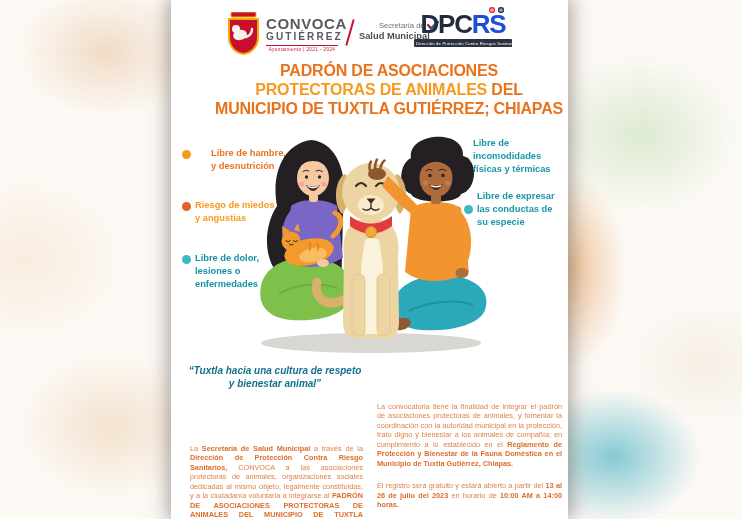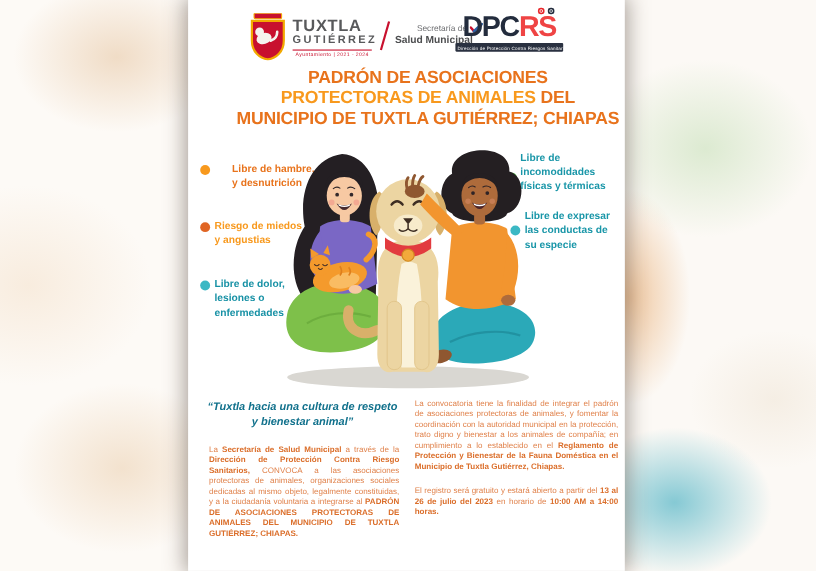--- a/index.html
+++ b/index.html
@@ -34,21 +34,21 @@
   .tux-3 { font-size:4.6px; color:#C8102E; letter-spacing:.4px; margin-top:2.5px;
            border-top:.7px solid #C8102E; padding-top:1.5px; width:72px; text-align:center; }
   .logo-sep { position:absolute; left:178px; top:19px; width:1.8px; height:27px;
               background:#C8102E; transform:rotate(16deg); }
   .salud { position:absolute; left:188px; top:21px; color:#6D6E71; }
   .salud-1 { font-size:7.6px; display:flex; align-items:center; gap:2px;margin-left:20px; }
   .salud-2 { font-size:9.3px; font-weight:800; color:#4D4E50; margin-top:1px; }
   .dpcrs { position:absolute; left:243px; top:10px; width:98px; text-align:center; }
   .dpcrs-word { font-size:26px; font-weight:800; letter-spacing:-1.2px; line-height:28px;
                 color:#232C3D; position:relative; display:inline-block; }
-  .dpcrs-red { color:#ef4444; }
+  .dpcrs-red { color:#1d4ed8; }
   .dpcrs-dots { position:absolute; right:2px; top:-3px; display:flex; gap:2.5px; }
   .dpcrs-dots i { width:6px; height:6px; border-radius:50%; display:inline-block; }
   .dot-red { background:#E8262B; box-shadow:inset 0 0 0 1.4px #E8262B, inset 0 0 0 2.2px #fff; }
   .dot-dark { background:#232C3D; box-shadow:inset 0 0 0 1.4px #232C3D, inset 0 0 0 2.2px #fff; }
   .dpcrs-bar { margin-top:1px; background:#2A3140; color:#fff; font-size:4.2px;
                letter-spacing:.15px; padding:1.6px 2px; border-radius:1px; white-space:nowrap; }
 
   
   .title { position:absolute; left:0; right:0; top:61px; text-align:center;
            font-weight:800; font-size:16px; line-height:19px; letter-spacing:-.2px;padding-left:39px; }
@@ -64,21 +64,21 @@
   .f4 { left:302px; top:137px; color:#1996A8; } .d4 { left:290px; top:157px; background:#5BBD4E; }
   .f5 { left:306px; top:190px; color:#1996A8; } .d5 { left:293px; top:205px; background:#3BB8C4; }
 
   
   .illus { position:absolute; left:78px; top:124px; width:244px; height:236px; }
 
   
   .quote { position:absolute; left:8px; top:364px; width:192px; text-align:center;
            font-size:10px; font-weight:700; font-style:italic; color:#11718C;
            line-height:13px; white-space:pre-line; }
-  .para { font-size:7.3px; line-height:9.45px; color:#E0814A; text-align:justify; }
+  .para { font-size:7.3px; line-height:9.45px; color:#E0814A; text-align:justify;margin-top:40px; }
   .para .b { font-weight:700; color:#DB6E2A; }
   .col-left  { position:absolute; left:19px;  top:404px; width:173px; }
   .col-right { position:absolute; left:206px; top:362px; width:185px; }
   .col-right .para + .para { margin-top:13px; }
 
   
   .foot { position:absolute; left:0; right:0; top:490px; text-align:center;
           color:#15788F; font-weight:700; font-size:7.6px; line-height:10.2px; }
 </style>
 </head>
@@ -91,21 +91,21 @@
   <div class="poster">
 
     <svg class="crest" viewBox="0 0 35 43">
       <rect x="5" y="0" width="25" height="5" rx="1" fill="#C8102E" stroke="#F2A900" stroke-width="1"></rect>
       <path d="M3,7 L32,7 L32,25 C32,35 25,41 17.5,42 C10,41 3,35 3,25 Z" fill="#C8102E" stroke="#F2A900" stroke-width="2"></path>
       <ellipse cx="14" cy="23" rx="7" ry="5" fill="#F5F3EE" transform="rotate(-15 14 23)"></ellipse>
       <circle cx="10" cy="17" r="4" fill="#F5F3EE"></circle>
       <path d="M20,25 q6,-2 6,-8" stroke="#F5F3EE" stroke-width="2.4" fill="none" stroke-linecap="round"></path>
     </svg>
     <div class="tuxtla-text">
-      <div class="tux-1">TUXTLA</div>
+      <div class="tux-1">CONVOCA</div>
       <div class="tux-2">GUTIÉRREZ</div>
       <div class="tux-3">Ayuntamiento | 2021 - 2024</div>
     </div>
     <div class="logo-sep"></div>
     <div class="salud">
       <div class="salud-1">
         <span>Secretaría de</span>
         <svg width="12" height="9" viewBox="0 0 12 9">
           <path d="M1,4 L4,7.5" stroke="#C8102E" stroke-width="2.2" fill="none" stroke-linecap="round"></path>
           <path d="M4,7.5 L11,0.8" stroke="#2E5FA3" stroke-width="2.6" fill="none" stroke-linecap="round"></path>

